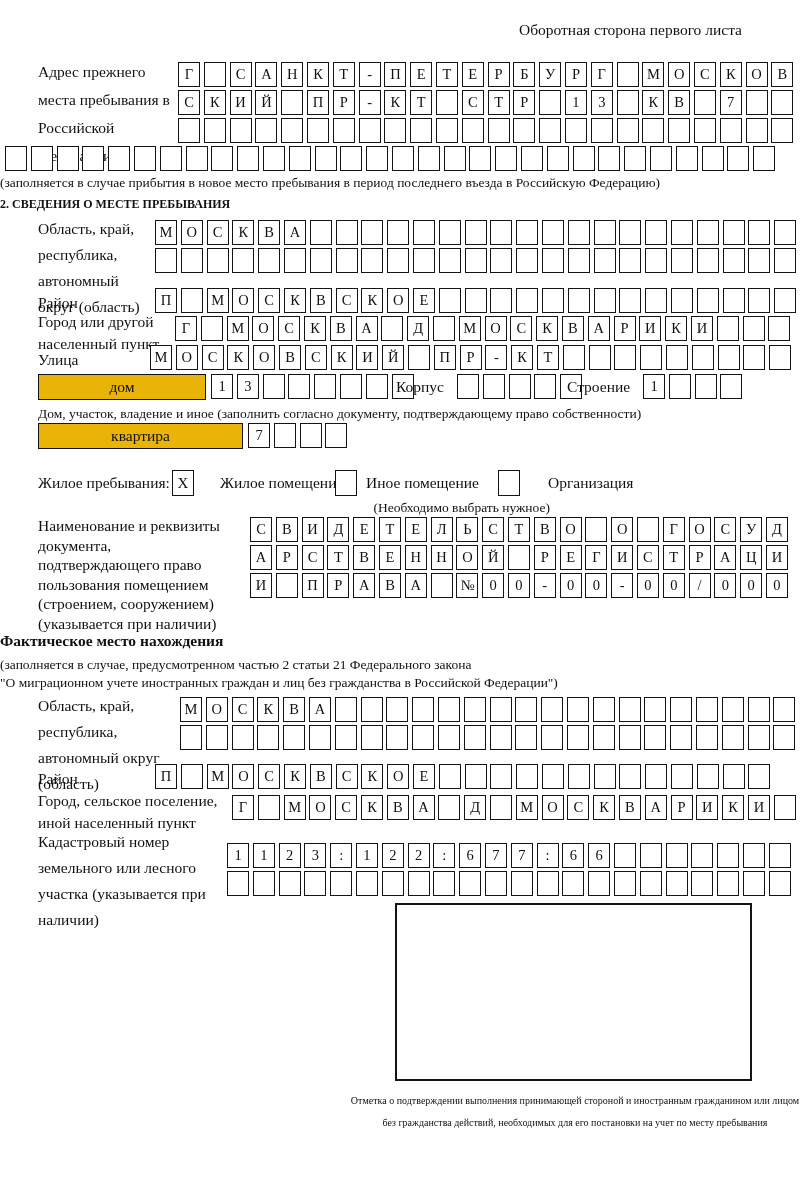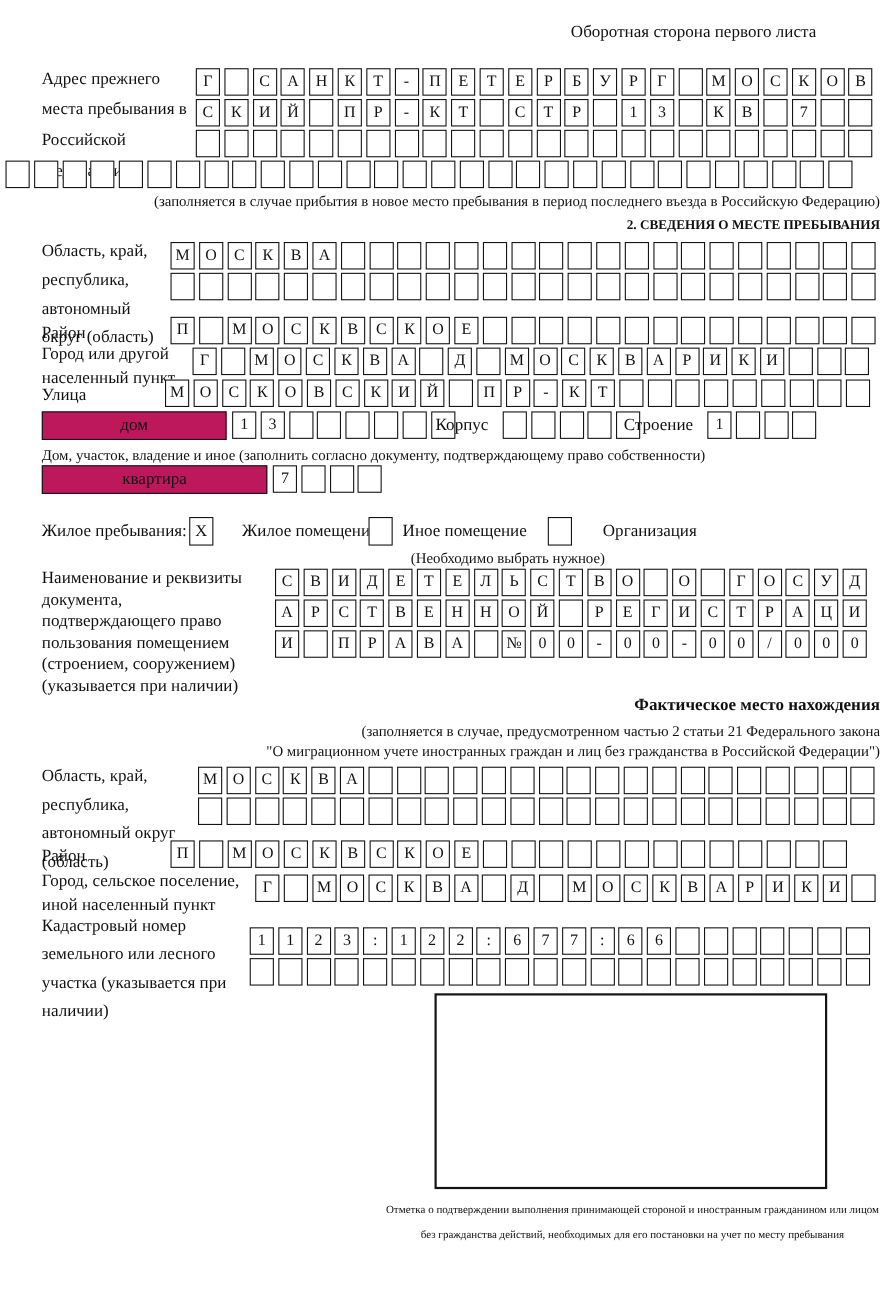--- a/index.html
+++ b/index.html
@@ -4,37 +4,37 @@
 <style>
   html, body { margin:0; padding:0; background:#ffffff; }
   .page {
     position:relative; width:800px; height:1180px; background:#ffffff;
     font-family:"Liberation Serif","DejaVu Serif",serif; color:#111;
     overflow:hidden;
     text-decoration:underline;
   }
   .lbl { position:absolute; font-size:15.5px; line-height:26px; }
   .small { position:absolute; font-size:13.5px; line-height:17px; }
-  .center { left:0; right:0; text-align:right;padding-left:12px; }
+  .center { left:0; right:0; text-align:left; }
   .title { position:absolute; font-weight:bold; font-size:12px; }
   .cellrow { position:absolute; display:flex; gap:3.8px; }
   .cell {
     box-sizing:border-box; width:22px; height:25px; flex:0 0 auto;
     border:1.7px solid #141414; display:flex; align-items:center; justify-content:center;
     font-size:14.5px; background:#fff;
   }
   .chk {
     position:absolute; box-sizing:border-box; width:22px; height:26px;
     border:1.7px solid #141414; display:flex; align-items:center; justify-content:center;
     font-size:15px; background:#fff;
   }
   .fieldbox {
     position:absolute; box-sizing:border-box; height:26px;
     border:1.7px solid #141414; display:flex; align-items:center; justify-content:center;
-    font-size:15.5px; background:#be185d;
+    font-size:15.5px; background:#eab308;
   }
   .stampbox { position:absolute; box-sizing:border-box; border:2px solid #141414; background:#fff; }
 </style>
 </head>
 <body>
 
 <div class="page">
 
   <div class="lbl" style="top:20px; right:58px; line-height:20px;">Оборотная сторона первого листа</div>
 

